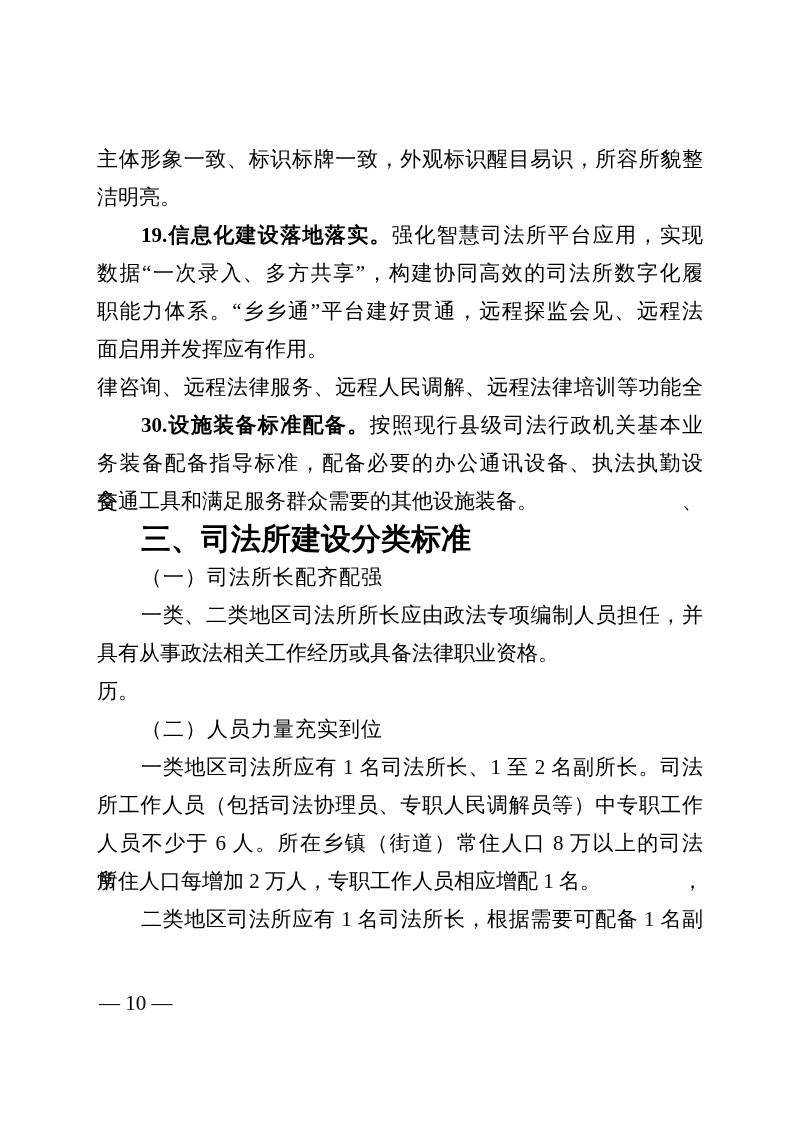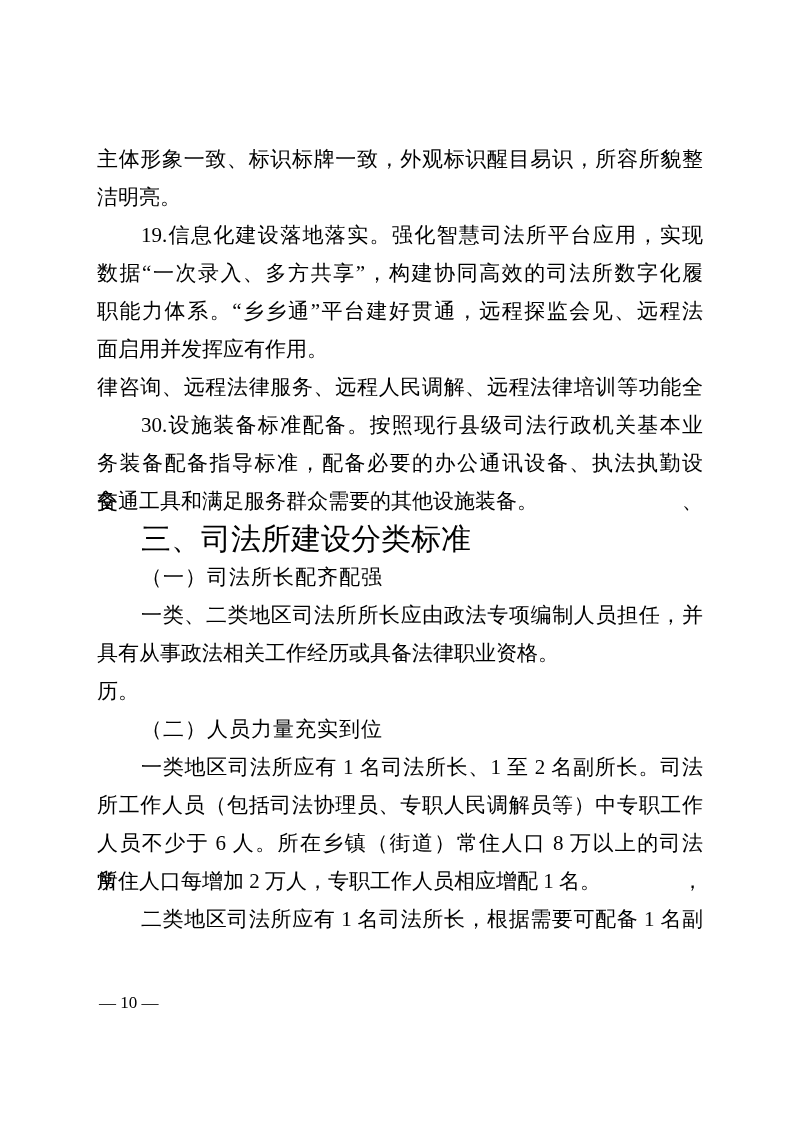--- a/index.html
+++ b/index.html
@@ -44,29 +44,29 @@
   .line.hei {
     font-family: "Liberation Sans", "DejaVu Sans", sans-serif;
     font-weight: bold;
     font-size: 30px;
   }
   .line.kai {
     font-family: "Liberation Serif", "DejaVu Serif", serif;
     letter-spacing: 1px;
   }
   .bold {
-    font-weight: normal;
+    font-weight: bold;
   }
   .footer {
     position: absolute;
     left: 99px;
     top: 988px;
     height: 30px;
     line-height: 30px;
-    font-size: 17px;
+    font-size: 21px;
     font-family: "Liberation Serif", "DejaVu Serif", serif;
     color: #000;
   }
 </style>
 </head>
 <body>
 
 <div class="page">
   <div class="content" id="content">
       <div class="line body justify"><span>主体形象一致、标识标牌一致，外观标识醒目易识，所容所貌整</span></div>

